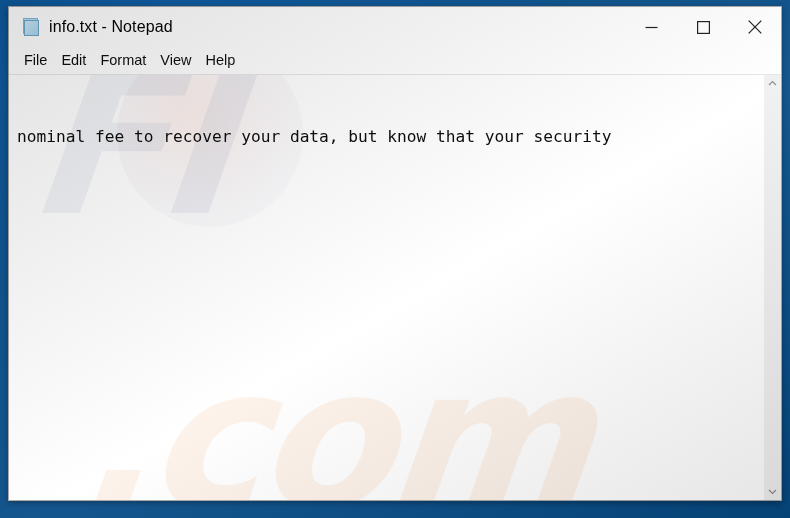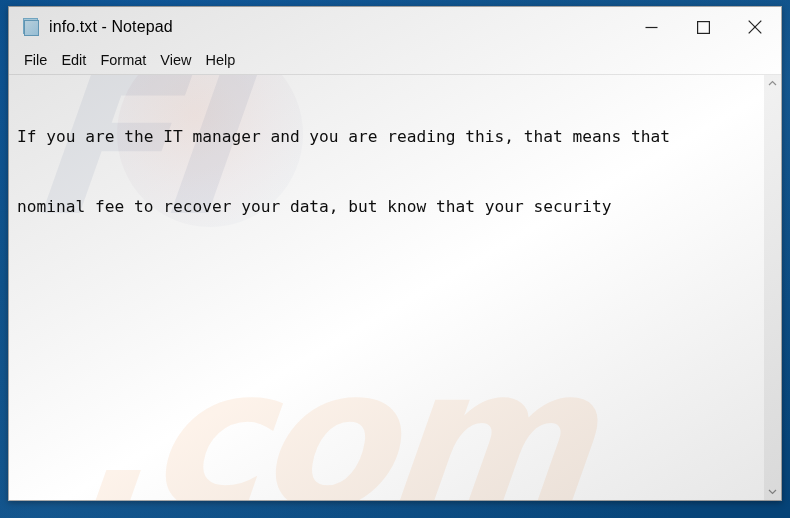--- a/index.html
+++ b/index.html
@@ -272,21 +272,20 @@
 
       <div id="text-surface">
 
         <div id="watermark">
           <div class="wm-circle"></div>
           <div class="wm-blue">FI</div>
           <div class="wm-orange">.com</div>
         </div>
 
         <div id="note-text">
-          <span class="line">If you are the IT manager and you are reading this, that means that</span>
           <span class="line">nominal fee to recover your data, but know that your security</span>
           
           
           
           
           
           
           
           
         </div>

